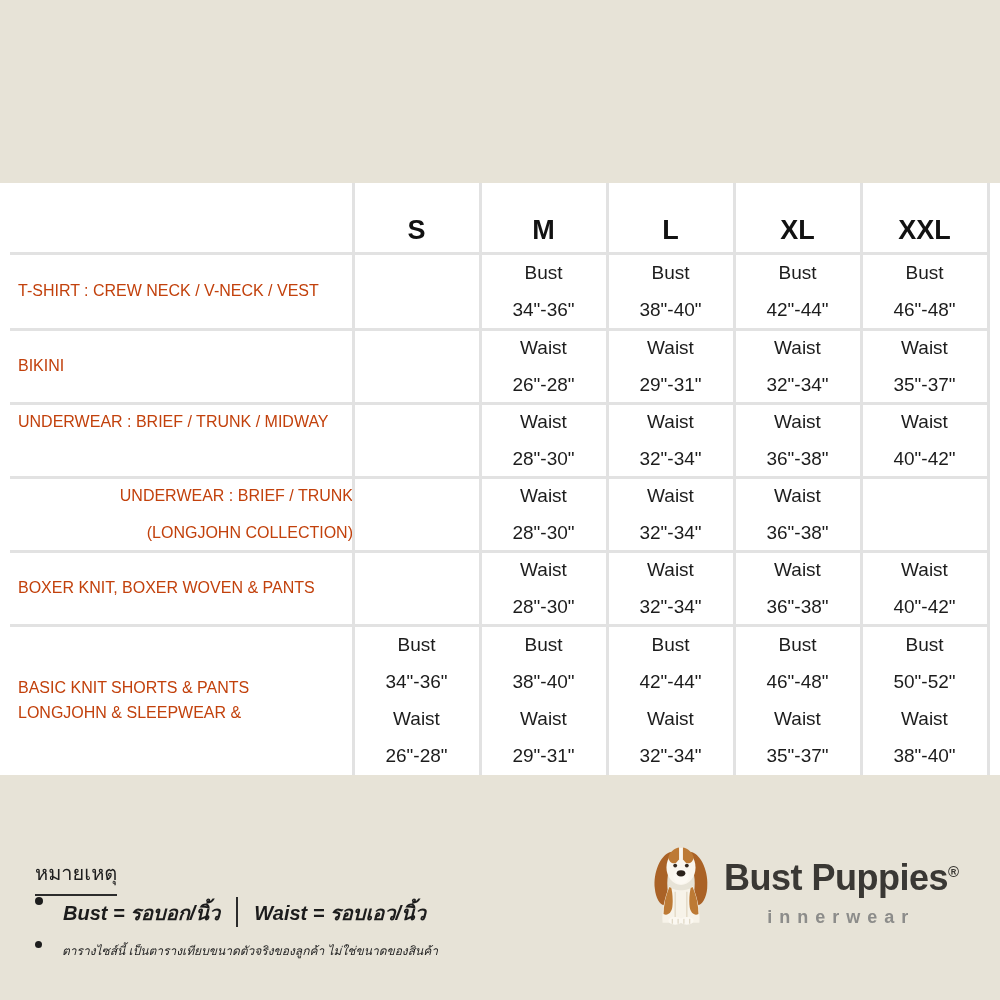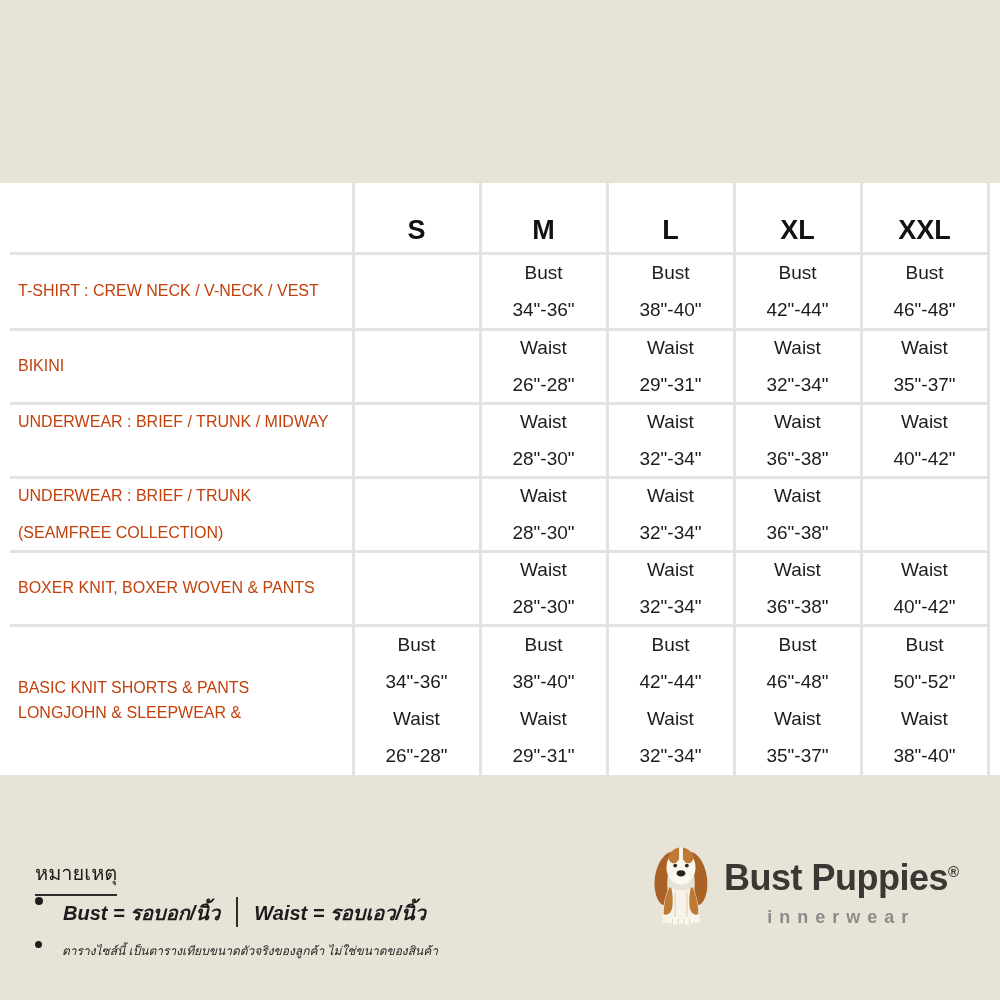--- a/index.html
+++ b/index.html
@@ -16,21 +16,21 @@
   .size-header { display:flex; flex-direction:column; justify-content:flex-end; align-items:center;
     padding-bottom:7px; font-weight:bold; font-size:27px; color:#121212; }
   .cell { display:flex; flex-direction:column; justify-content:center; align-items:center;
     font-size:19px; color:#1c1c1c; }
   .cell .ln { line-height:37px; height:37px; white-space:nowrap; }
   .label { display:flex; flex-direction:column; justify-content:center; align-items:flex-start;
     padding-left:18px; font-size:16px; color:#c2410c; text-align:left; }
   .label .ln { white-space:nowrap; }
   .label.first-line { justify-content:flex-start; }
   .label.first-line .ln, .label.lines .ln { line-height:37px; height:37px; }
-  .label.lines { justify-content:flex-start; }
+  .label.lines { justify-content:flex-start;align-items:flex-end; }
   .label.center-tight .ln { line-height:25px; }
 
   .gridline { position:absolute; background:#e2e2e2; }
 
   
   .footer { position:absolute; left:0; top:775px; width:1000px; height:269px; background:#e7e3d7; }
   .bottom-strip { position:absolute; left:0; bottom:0; width:1000px; height:3px; background:#f4f3ee; }
 
   .note-heading { position:absolute; left:35px; top:82px; font-size:20px; color:#1e1e1e;
     border-bottom:2px solid #2c2c2c; padding-bottom:5px; }
@@ -117,21 +117,21 @@
         <div class="cell">
           <div class="ln">Waist</div>
           <div class="ln">36"-38"</div>
         </div>
         <div class="cell">
           <div class="ln">Waist</div>
           <div class="ln">40"-42"</div>
         </div>
         <div class="label lines">
           <div class="ln">UNDERWEAR : BRIEF / TRUNK</div>
-          <div class="ln">(SEAMFREE COLLECTION)</div>
+          <div class="ln">(LONGJOHN COLLECTION)</div>
         </div>
         <div class="cell"></div>
         <div class="cell">
           <div class="ln">Waist</div>
           <div class="ln">28"-30"</div>
         </div>
         <div class="cell">
           <div class="ln">Waist</div>
           <div class="ln">32"-34"</div>
         </div>

